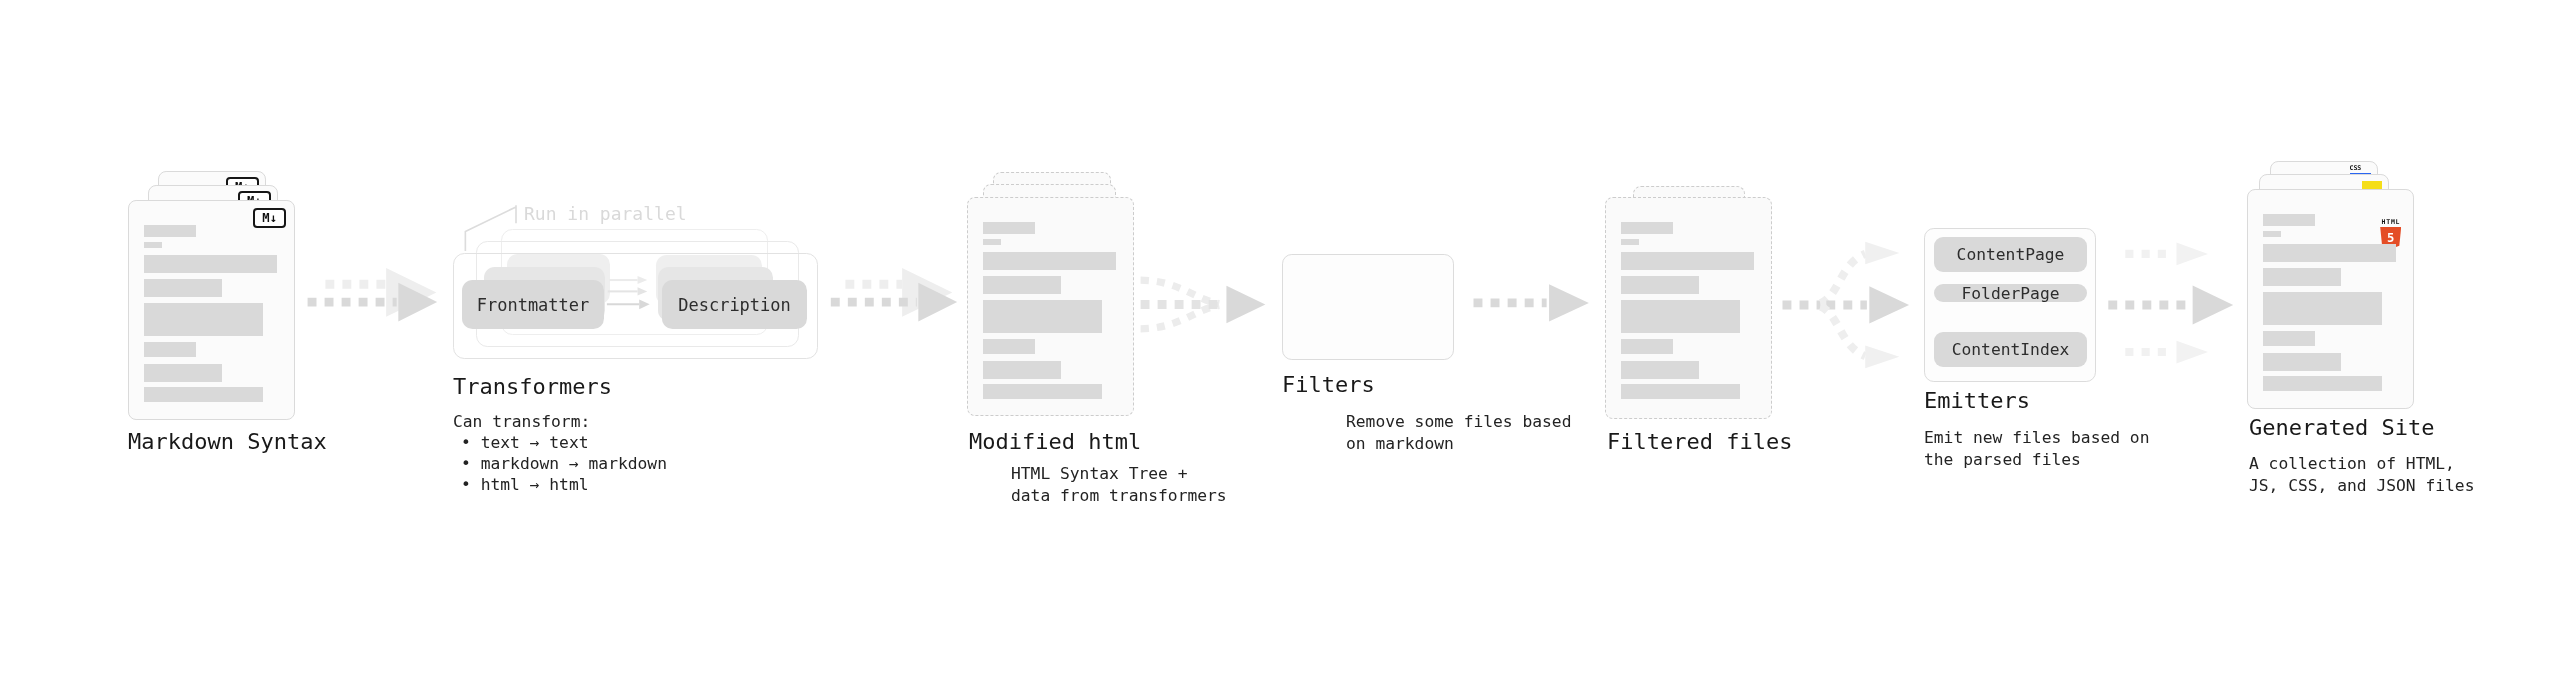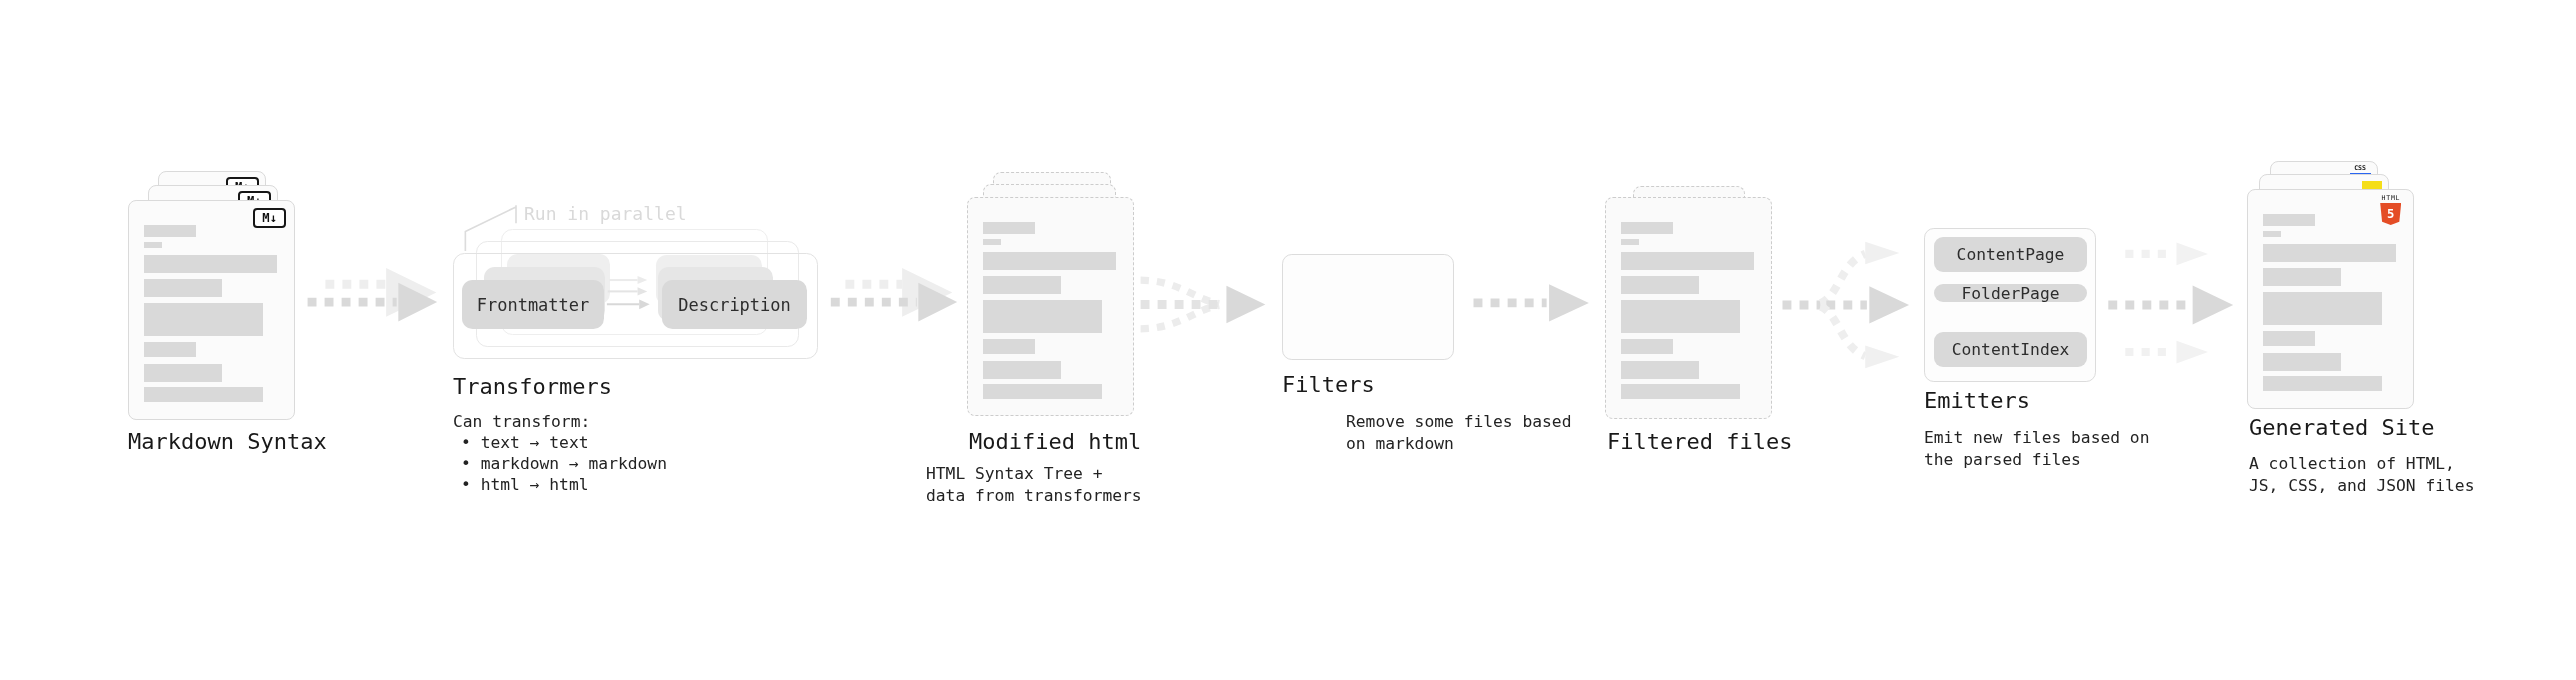--- a/index.html
+++ b/index.html
@@ -19,25 +19,25 @@
   .bars i:nth-child(4){top:78px;width:78px;height:18px;}
   .bars i:nth-child(5){top:102px;width:119px;height:32.5px;}
   .bars i:nth-child(6){top:141px;width:52px;height:15.4px;}
   .bars i:nth-child(7){top:163px;width:78px;height:18px;}
   .bars i:nth-child(8){top:186px;width:119px;height:15.4px;}
 
   
   .mbadge{position:absolute;width:32.5px;height:20.3px;background:#ffffff;border:2.4px solid #161616;border-radius:4.1px;
           box-sizing:border-box;display:flex;align-items:center;justify-content:center;
           font-weight:bold;font-size:12.2px;color:#111;}
-  .css-badge{position:absolute;width:21px;text-align:center;font-size:6.5px;font-weight:bold;color:#111;
+  .css-badge{position:absolute;width:21px;font-size:6.5px;font-weight:bold;color:#111;
              line-height:7.3px;border-bottom:2.4px solid #2965f1;}
   .js-badge{position:absolute;width:19.5px;height:9px;background:#f5de19;}
   .html5-logo{position:absolute;width:23px;text-align:center;}
-  .html5-word{font-size:6.5px;font-weight:normal;letter-spacing:0.8px;color:#111;line-height:7.3px;}
+  .html5-word{font-size:6.5px;font-weight:bold;letter-spacing:0.8px;color:#111;line-height:7.3px;margin-top:24px;}
   .html5-shield{margin:0.8px 0 0 0.8px;width:21px;height:22px;background:#e44d26;
                 clip-path:polygon(0 0,100% 0,91% 85%,50% 100%,9% 85%);
                 display:flex;align-items:center;justify-content:center;color:#fff;font-size:12.2px;font-weight:bold;}
 
   
   .tcard{position:absolute;border:1.6px solid #e3e3e3;border-radius:11.4px;box-sizing:border-box;background:transparent;}
   .ghost{position:absolute;border-radius:10.6px;}
   .pill{position:absolute;background:#d9d9d9;border-radius:10.6px;display:flex;align-items:center;justify-content:center;
         color:#2d2d2d;font-size:17px;white-space:nowrap;}
   .pill.small{font-size:16.3px;border-radius:9px;}
@@ -134,21 +134,21 @@
         <i></i>
         <i></i>
         <i></i>
         <i></i>
         <i></i>
         <i></i>
         <i></i>
       </div>
   </div>
   <div class="stage-label" style="left:969px;top:429px">Modified html</div>
-  <div class="stage-sub" style="left:926px;top:463px">
+  <div class="stage-sub" style="left:1011px;top:463px">
     <div>HTML Syntax Tree +</div>
     <div>data from transformers</div>
   </div>
 
   <svg class="arrow" style="left:1134px;top:264px" width="142" height="81" viewBox="0 0 175 100">
     <path d="M8 20 C55 20 75 44 105 49" stroke="#ececec" stroke-width="9" stroke-dasharray="10 10" fill="none"></path>
     <path d="M8 80 C55 80 75 56 105 51" stroke="#ececec" stroke-width="9" stroke-dasharray="10 10" fill="none"></path>
     <path d="M8 50 H110" stroke="#e3e3e3" stroke-width="11" stroke-dasharray="11 10" fill="none"></path>
     <polygon points="114,27 162,50 114,73" fill="#d9d9d9"></polygon>
   </svg>

